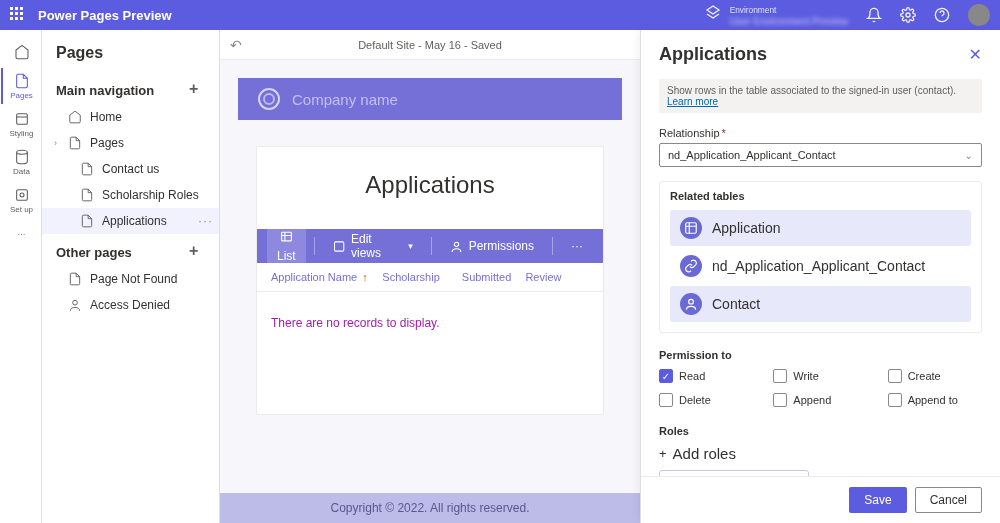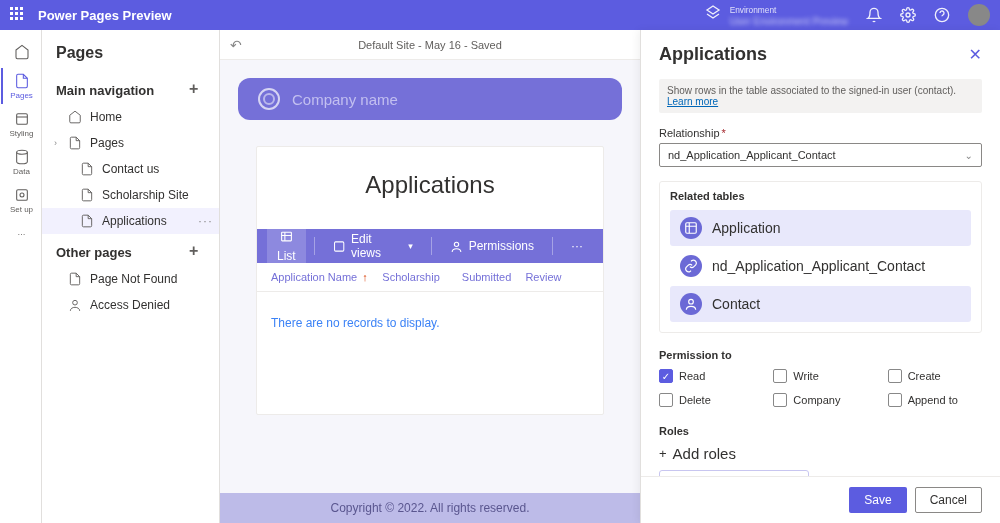--- a/index.html
+++ b/index.html
@@ -31,35 +31,35 @@
 .nav-item { display: flex; align-items: center; gap: 8px; padding: 6px 0 6px 26px; font-size: 12px; color: #323130; cursor: pointer; position: relative; }
 .nav-item.l2 { padding-left: 38px; }
 .nav-item.active { background: #f2f1fe; }
 .nav-item svg { width: 14px; height: 14px; color: #605e5c; flex-shrink: 0; }
 .nav-more { position: absolute; right: 6px; color: #888; font-size: 12px; letter-spacing: 1px; }
 .chev { position: absolute; left: 12px; color: #888; font-size: 9px; }
 
 .main { flex: 1; background: #f6f6fb; position: relative; overflow: hidden; }
 .main-top { height: 30px; display: flex; align-items: center; justify-content: center; font-size: 11px; color: #605e5c; background: #fff; border-bottom: 1px solid #edebe9; position: relative; }
 .undo { position: absolute; left: 10px; cursor: pointer; color: #888; font-size: 14px; }
-.banner { margin: 18px 18px 0; background: #7570d8; height: 42px; border-radius: 12px; display: flex; align-items: center; padding: 16px 20px; gap: 12px; }
+.banner { margin: 18px 18px 0; background: #7570d8; height: 42px; border-radius: 0; display: flex; align-items: center; padding: 16px 20px; gap: 12px; }
 .logo-circ { width: 22px; height: 22px; border: 2px solid rgba(255,255,255,.7); border-radius: 50%; position: relative; }
 .logo-circ::after { content:""; position:absolute; inset:3px; border:2px solid rgba(255,255,255,.5); border-radius:50%; }
 .banner span { color: #c2bff0; font-size: 15px; font-weight: 400; }
 .page-card { margin: 26px 36px 0; background:#fff; border:1px solid #edebe9; border-radius:2px; padding-bottom: 60px;}
 .page-title { text-align: center; font-size: 24px; font-weight: 400; color: #323130; padding: 24px 0 30px; }
 .list-tb { background: #7570d8; height: 34px; display: flex; align-items: center; padding: 0 10px; gap: 4px; }
 .ltb-btn { display: flex; align-items: center; gap: 6px; color: #fff; font-size: 12px; padding: 4px 10px; border-radius: 2px; cursor: pointer; }
 .ltb-btn.active { background: rgba(255,255,255,.18); flex-direction: column; }
 .ltb-btn svg { width: 13px; height: 13px; }
 .ltb-sep { width: 1px; height: 18px; background: rgba(255,255,255,.35); margin: 0 4px; }
 .tbl-head { display: flex; padding: 8px 14px; font-size: 11px; color: #7570d8; border-bottom: 1px solid #edebe9; }
 .th1 { width: 140px; } .th2 { width: 100px; } .th3 { width: 80px; } .th4 { width: 80px; }
 .sort { color: #d83b01; margin-left: 2px; }
-.tbl-empty { padding: 24px 14px; font-size: 12px; color: #3b82f6; }
+.tbl-empty { padding: 24px 14px; font-size: 12px; color: #a21caf; }
 .footer { position: absolute; bottom: 0; left: 0; right: 0; background: #bdbbe8; height: 30px; display: flex; align-items: center; justify-content: center; color: #5a568f; font-size: 12px; }
 
 
 .panel { width: 360px; background: #fff; border-left: 1px solid #e1dfdd; display: flex; flex-direction: column; box-shadow: -2px 0 8px rgba(0,0,0,.06); position: relative; z-index: 10;}
 .panel-head { display: flex; align-items: center; justify-content: space-between; padding: 14px 18px 10px; }
 .panel-head h2 { font-size: 18px; font-weight: 600; }
 .panel-close { cursor: pointer; color: #5c5ce0; font-size: 16px; }
 .panel-body { flex: 1; overflow-y: auto; padding: 4px 18px 10px; }
 .info-bar { background: #f3f2f1; padding: 6px 8px; font-size: 10px; color: #605e5c; border-radius: 2px; margin-bottom: 14px;}
 .info-bar a { color: #0067b8; text-decoration: underline; cursor: pointer;}
@@ -202,21 +202,21 @@
           <path d="M14 2H6a2 2 0 00-2 2v16a2 2 0 002 2h12a2 2 0 002-2V8z"></path>
           <path d="M14 2v6h6"></path>
         </svg>
         <span>Contact us</span>
       </div>
     <div class="nav-item l2">
         <svg viewBox="0 0 24 24" fill="none" stroke="currentColor" stroke-width="1.6">
           <path d="M14 2H6a2 2 0 00-2 2v16a2 2 0 002 2h12a2 2 0 002-2V8z"></path>
           <path d="M14 2v6h6"></path>
         </svg>
-        <span>Scholarship Site</span>
+        <span>Scholarship Roles</span>
       </div>
     <div class="nav-item l2 active">
         <svg viewBox="0 0 24 24" fill="none" stroke="currentColor" stroke-width="1.6">
           <path d="M14 2H6a2 2 0 00-2 2v16a2 2 0 002 2h12a2 2 0 002-2V8z"></path>
           <path d="M14 2v6h6"></path>
         </svg>
         <span>Applications</span>
         <span class="nav-more">···</span>
       </div>
     <div class="side-sec">
@@ -345,21 +345,21 @@
         <div class="perm-chk">
             <span class="box"></span>
             <span>Create</span>
           </div>
         <div class="perm-chk">
             <span class="box"></span>
             <span>Delete</span>
           </div>
         <div class="perm-chk">
             <span class="box"></span>
-            <span>Company</span>
+            <span>Append</span>
           </div>
         <div class="perm-chk">
             <span class="box"></span>
             <span>Append to</span>
           </div>
       </div>
 
       <div class="roles-h">Roles</div>
       <div class="add-roles">
           <span>Add roles</span>

